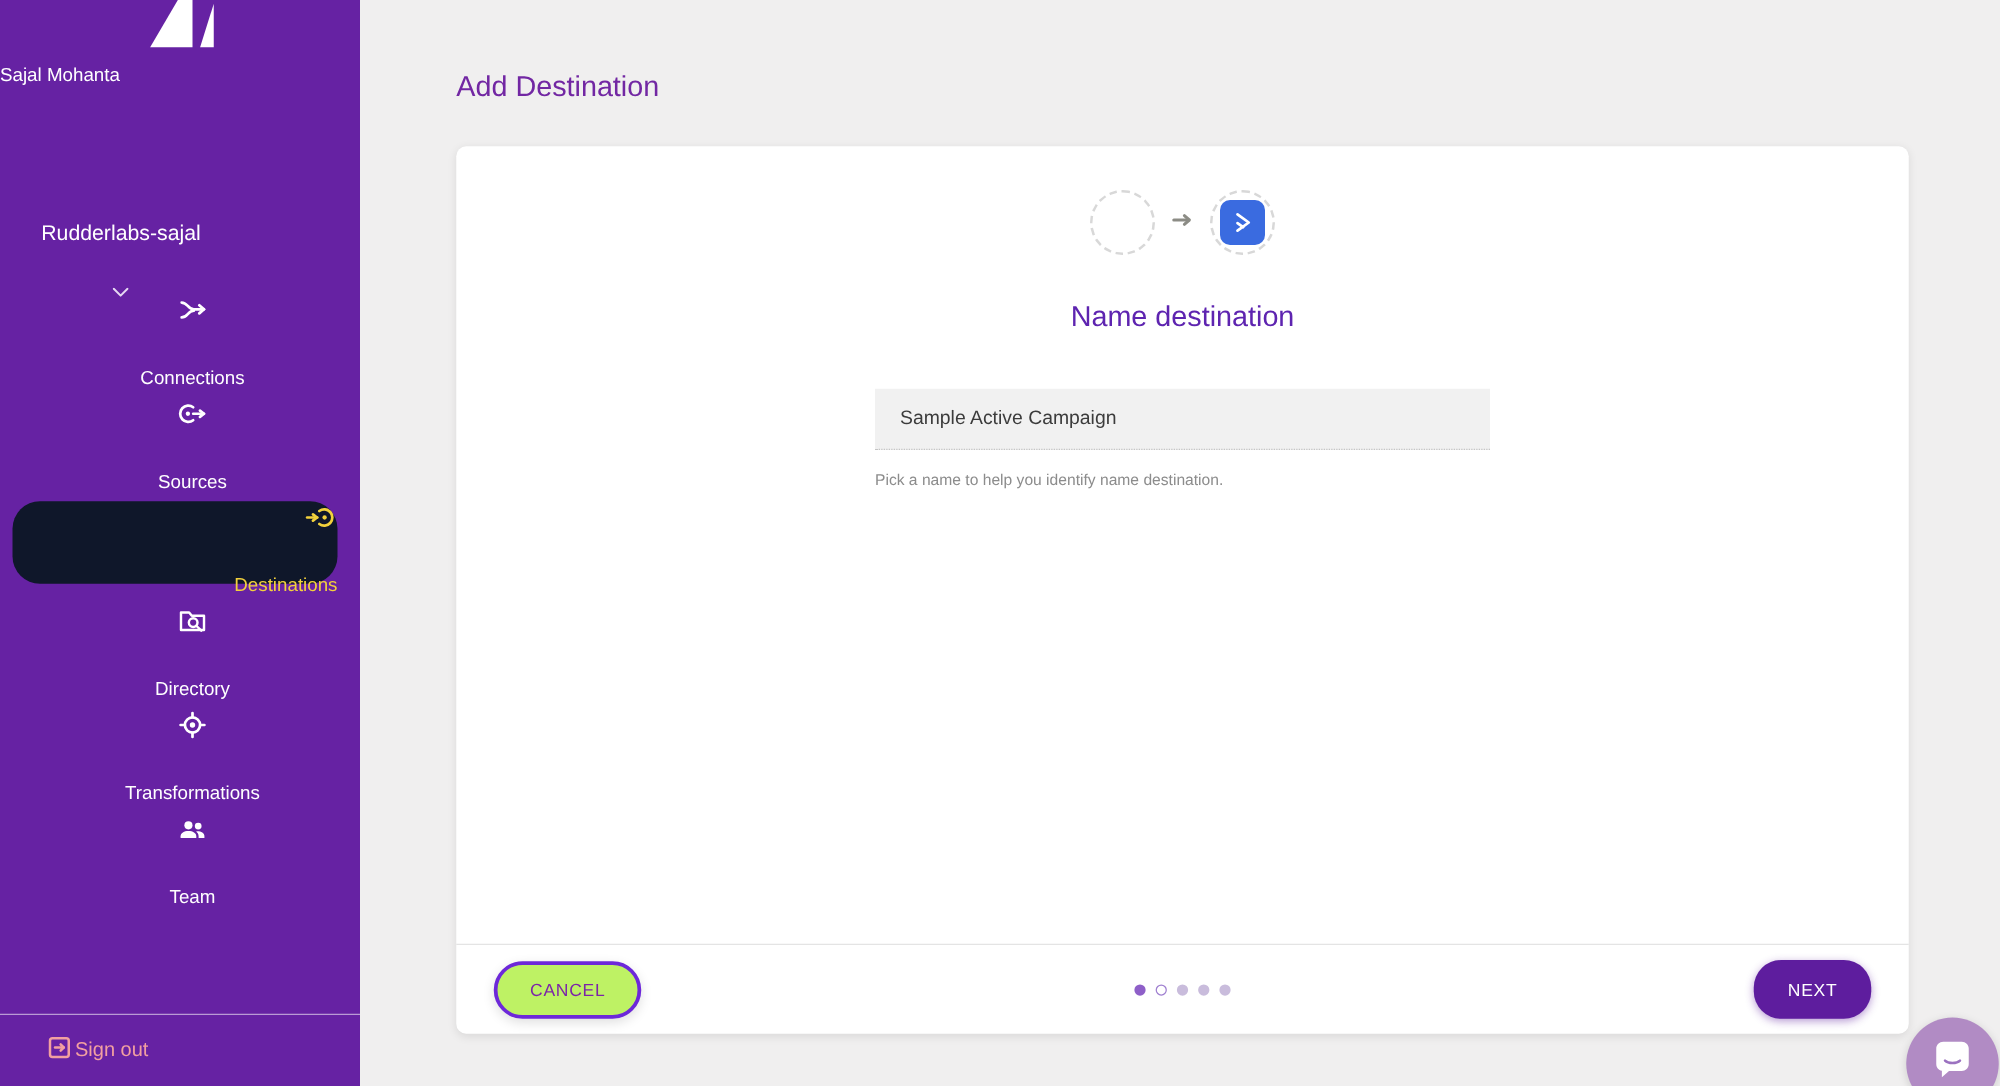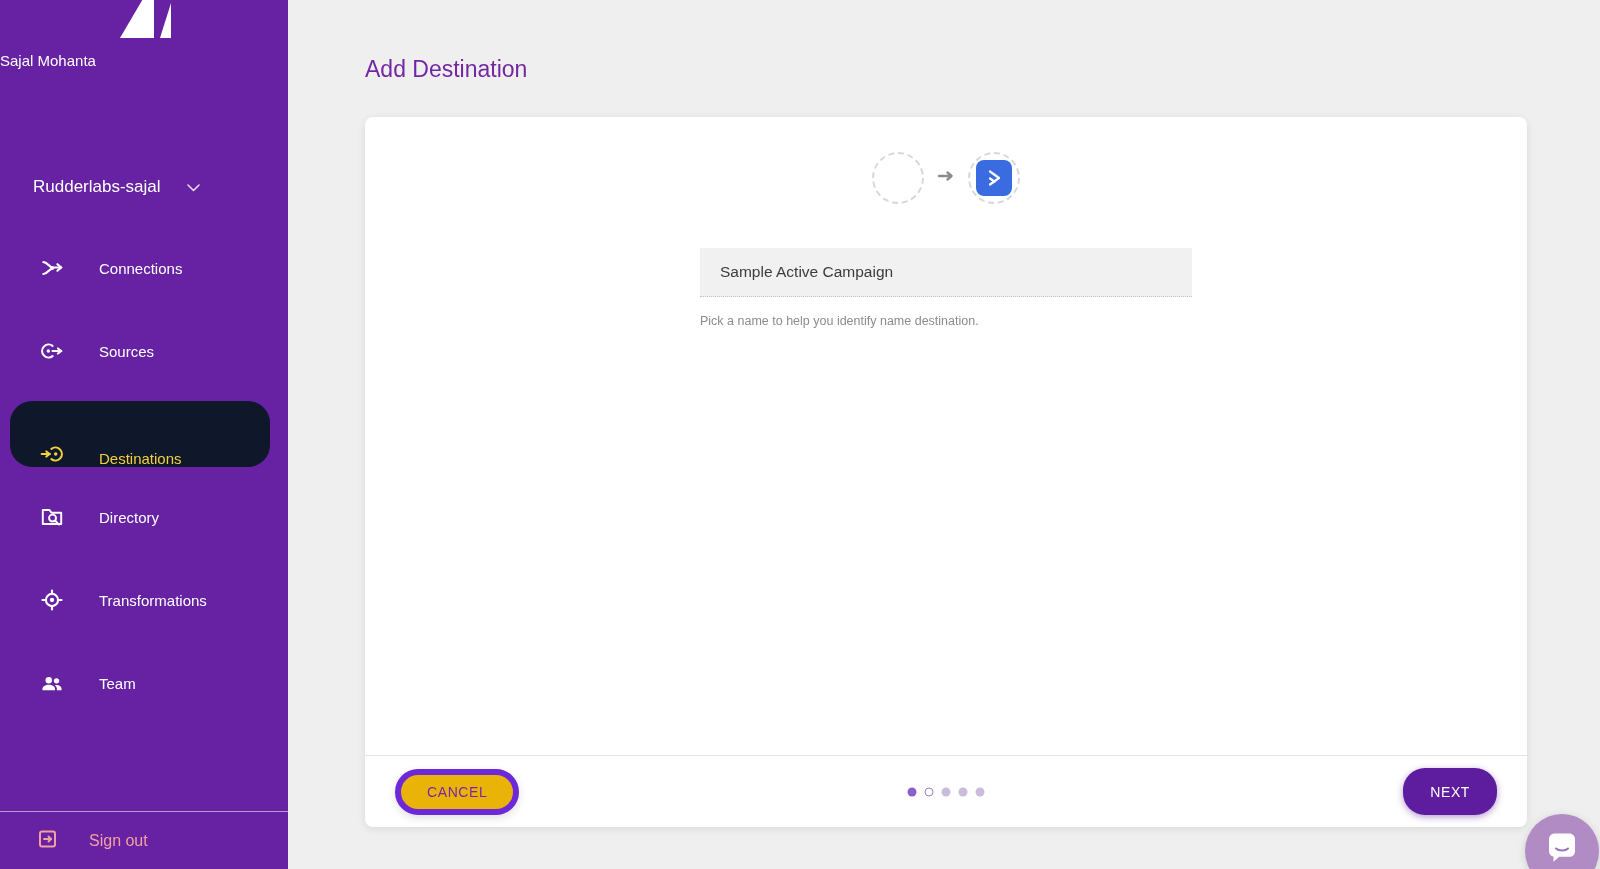--- a/index.html
+++ b/index.html
@@ -3,40 +3,40 @@
 <meta charset="utf-8">
 <style>
   * { margin:0; padding:0; box-sizing:border-box; }
   html,body { width:1600px; height:869px; overflow:hidden; }
   body { position:relative; background:#F0EFEF; font-family:"Liberation Sans",sans-serif; }
 
   
   .sidebar { position:absolute; left:0; top:0; bottom:0; width:288px; background:#6622A3; color:#fff; }
   .logo-wrap { position:absolute; top:0; left:0; right:0; display:flex; justify-content:center; }
   .user-name { position:absolute; top:52px; left:0; width:100%; text-align:left; font-size:15px; color:#fff; }
-  .org-row { position:absolute; top:177px; left:33px; display:flex; align-items:center; gap:26px; font-size:17px; cursor:pointer; }
+  .org-row { position:absolute; top:177px; left:33px; display:flex; align-items:center; gap:26px; font-size:17px; cursor:pointer;flex-direction:column; }
   .nav { position:absolute; top:235px; left:0; right:0; }
-  .nav-item { height:66px; margin:0 18px 17px 10px; display:flex; align-items:center; padding-left:28px; gap:33px; font-size:15px; border-radius:22px; cursor:pointer; }
+  .nav-item { height:66px; margin:0 18px 17px 10px; display:flex; align-items:center; padding-left:28px; gap:33px; font-size:15px; border-radius:22px; cursor:pointer;flex-direction:column; }
   .nav-item .ico { width:28px; display:flex; justify-content:center; }
   .nav-item.active { background:#0f172a; color:#F2D13C;align-items:flex-end; }
-  .sidebar-foot { position:absolute; bottom:0; left:0; right:0; height:58px; border-top:1px solid rgba(255,255,255,0.55); display:flex; align-items:center; padding-left:36px; gap:29px; color:#F2A0A0; font-size:16px; cursor:pointer; }
+  .sidebar-foot { position:absolute; bottom:0; left:0; right:0; height:58px; border-top:1px solid rgba(255,255,255,0.55); display:flex; align-items:center; padding-left:36px; color:#F2A0A0; font-size:16px; cursor:pointer; }
 
   
   .page-title { position:absolute; left:365px; top:56px; font-size:23px; font-weight:500; color:#7227A3; }
   .card { position:absolute; left:365px; top:117px; width:1162px; height:710px; background:#fff; border-radius:8px; box-shadow:0 2px 8px rgba(0,0,0,0.09); }
   .stepper { margin-top:35px; display:flex; justify-content:center; align-items:center; gap:13px; }
   .step-circle { width:52px; height:52px; border:2px dashed #D8D8D8; border-radius:50%; display:flex; align-items:center; justify-content:center; }
   .ac-tile { width:36px; height:36px; background:#3A6BE0; border-radius:8px; display:flex; align-items:center; justify-content:center; }
   .step-heading { margin-top:36px; text-align:center; font-size:23px; font-weight:500; color:#5E24B0; }
   .form { width:492px; margin:44px auto 0; }
   .name-input { width:100%; height:49px; background:#F1F1F1; border:none; border-bottom:1px dotted #C4C4C4; padding:16px 20px; font-size:15.5px; color:#3C3C3C; font-family:inherit; outline:none; }
   .helper { margin-top:17px; font-size:12.5px; color:#8C8C8C; }
   .card-footer { position:absolute; bottom:0; left:0; right:0; height:72px; border-top:1px solid #E4E4E4; display:flex; align-items:center; justify-content:space-between; padding:0 30px; }
   .btn { font-family:inherit; cursor:pointer; letter-spacing:0.6px; font-size:14px; }
-  .btn-cancel { height:46px; padding:0 26px; border-radius:23px; background:#eab308; border:6px solid #6d28d9; box-shadow:0 3px 9px rgba(0,0,0,0.13); color:#7B24A8;text-align:center; }
+  .btn-cancel { height:46px; padding:0 26px; border-radius:23px; background:#bef264; border:3px solid #6d28d9; box-shadow:0 3px 9px rgba(0,0,0,0.13); color:#7B24A8;text-align:center; }
   .btn-next { height:47px; padding:0 27px; border-radius:22px; background:#5E1D9E; border:none; color:#fff; box-shadow:0 2px 7px rgba(94,29,158,0.45); }
   .dots { position:absolute; left:50%; top:50%; transform:translate(-50%,-50%); display:flex; gap:8px; align-items:center; }
   .dot { width:9px; height:9px; border-radius:50%; display:inline-block; }
   .dot.done { background:#8E5FC8; }
   .dot.current { background:#fff; border:1.5px solid #9F7FD0; }
   .dot.upcoming { background:#C9BCDC; }
 
   
   .chat { position:absolute; left:1525px; top:814px; width:74px; height:74px; border-radius:50%; background:#B18BC4; display:flex; align-items:center; justify-content:center; cursor:pointer; box-shadow:0 2px 8px rgba(0,0,0,0.15); }
 </style>
@@ -154,20 +154,21 @@
     <div class="step-circle">
       <div class="ac-tile">
         <svg width="22" height="22" viewBox="0 0 22 22" fill="none" stroke="#fff" stroke-width="2.2" stroke-linecap="round" stroke-linejoin="round">
           <path d="M7 4.5l9 6.5-9 6.5"></path>
             <path d="M7 11.5l4.5 3.2"></path>
         </svg>
       </div>
     </div>
   </div>
 
+  <h2 class="step-heading">Name destination</h2>
 
   <div class="form">
     <input class="name-input" type="text" value="Sample Active Campaign" style="">
     <div class="helper">Pick a name to help you identify name destination.</div>
   </div>
 
   <div class="card-footer">
     <button class="btn btn-cancel">CANCEL</button>
     <div class="dots">
         <span class="dot done"></span>

